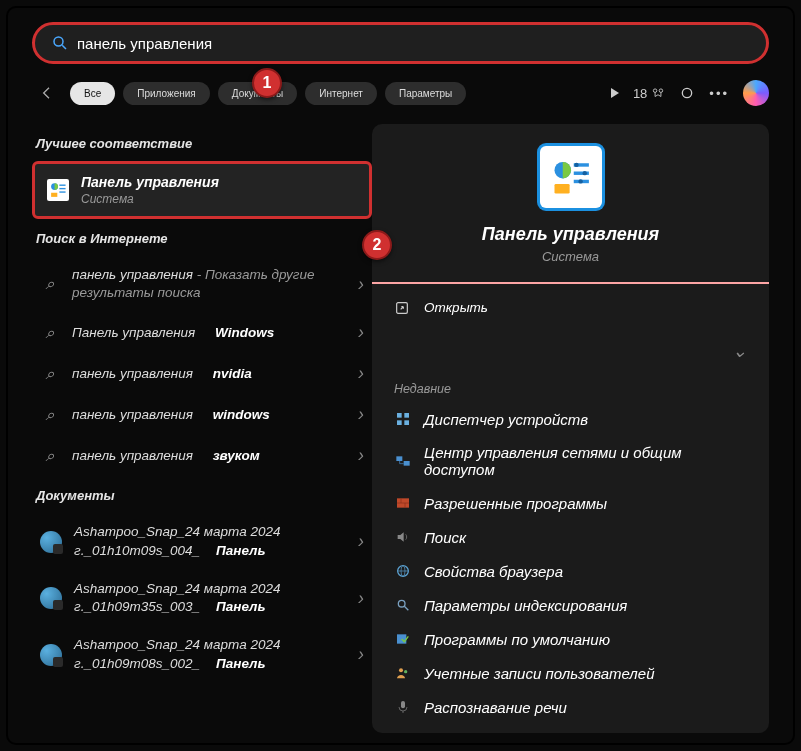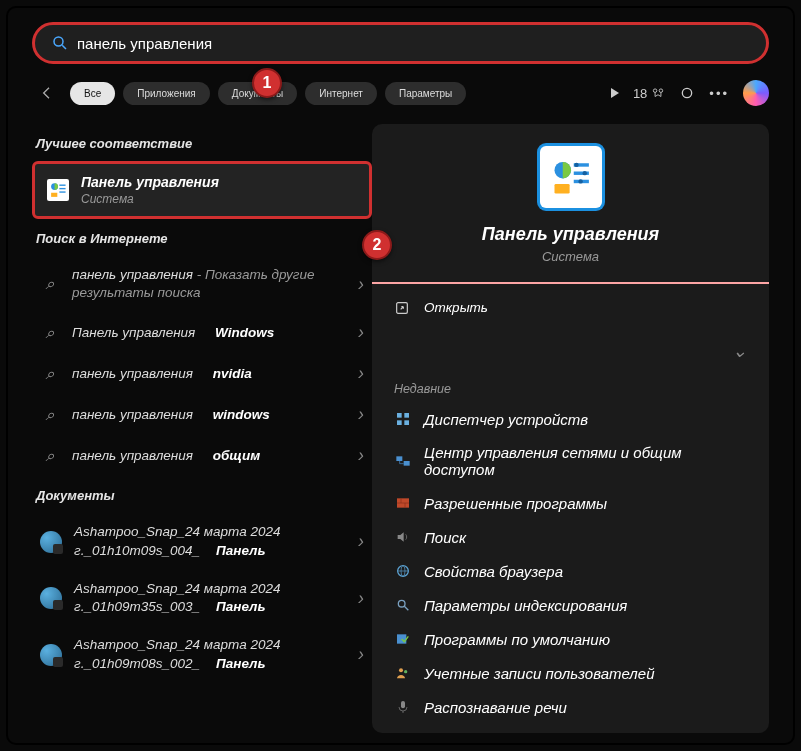--- a/index.html
+++ b/index.html
@@ -155,21 +155,21 @@
         <div class="rtext"><span>панель управления </span><b>nvidia</b></div>
         <div class="chev chev-r"></div>
       </div>
       <div class="row">
         <div class="ricon mag"></div>
         <div class="rtext"><span>панель управления </span><b>windows</b></div>
         <div class="chev chev-r"></div>
       </div>
       <div class="row">
         <div class="ricon mag"></div>
-        <div class="rtext"><span>панель управления </span><b>общим</b></div>
+        <div class="rtext"><span>панель управления </span><b>звуком</b></div>
         <div class="chev chev-r"></div>
       </div>
 
       <div class="section-title">Документы</div>
 
       <div class="row">
         <div class="doc-icon"></div>
         <div class="rtext"><span>Ashampoo_Snap_24 марта 2024</span><br><span>г._01h10m09s_004_</span><b>Панель</b></div>
         <div class="chev chev-r"></div>
       </div>

